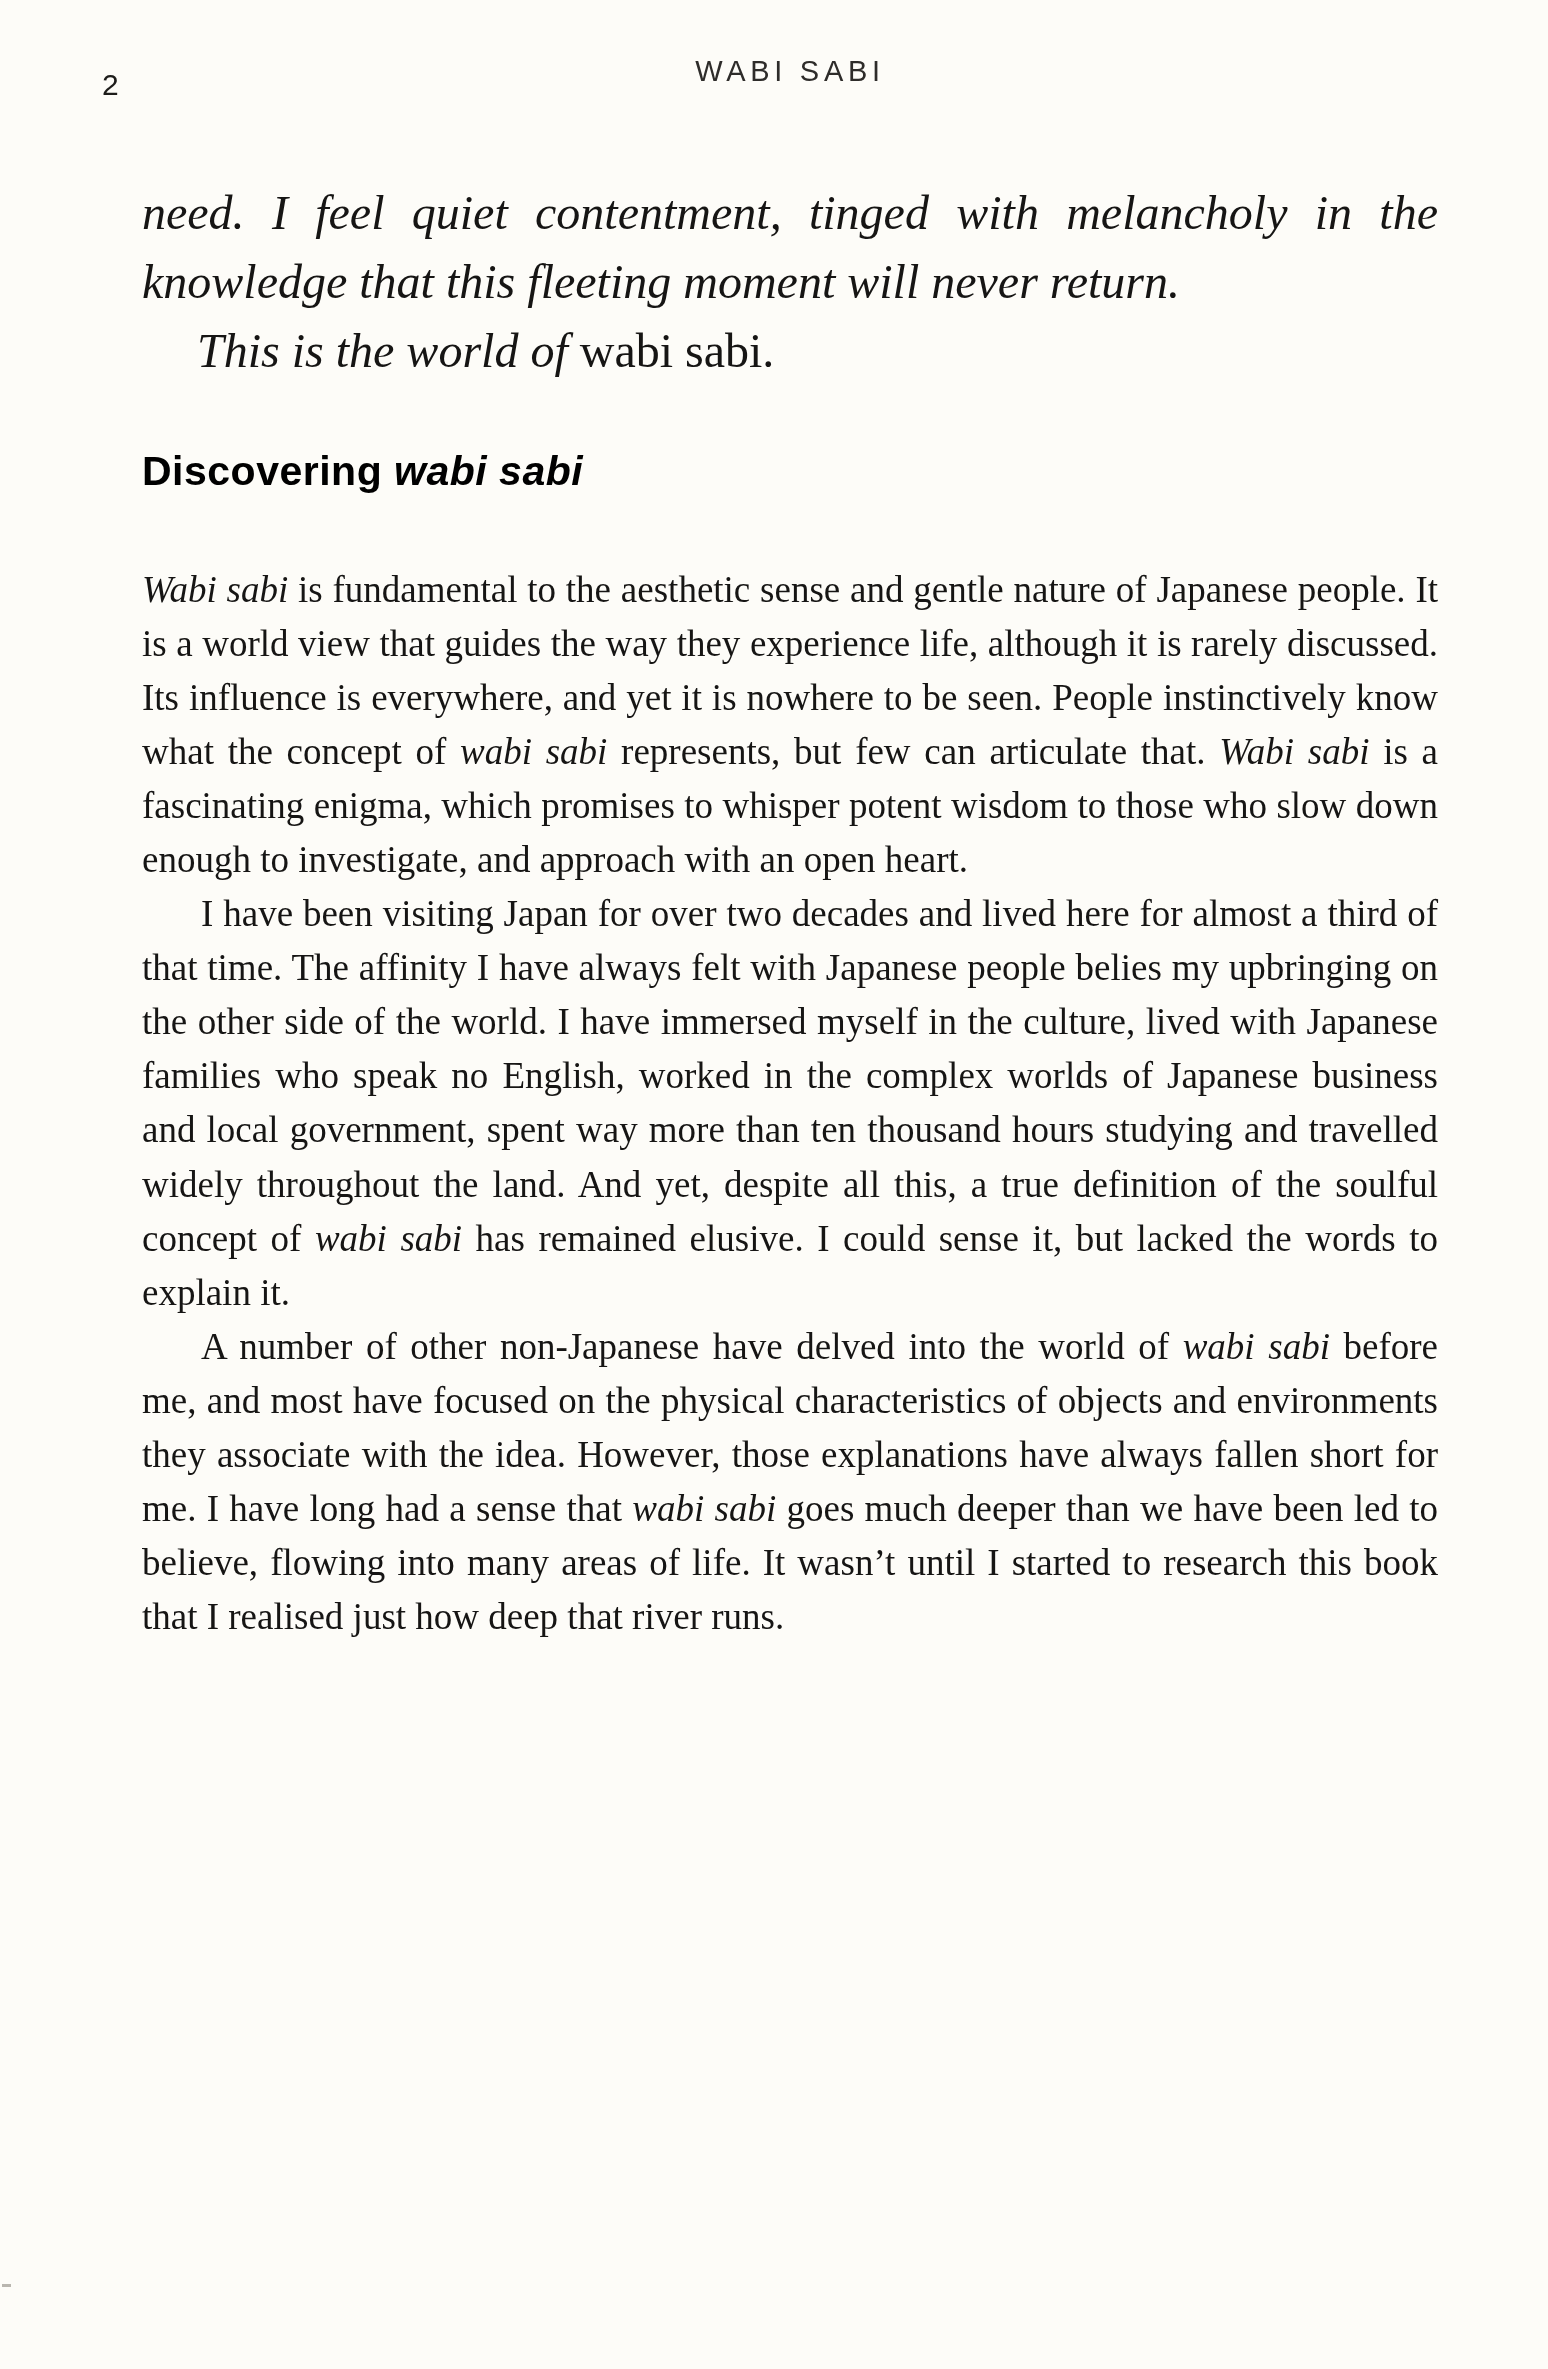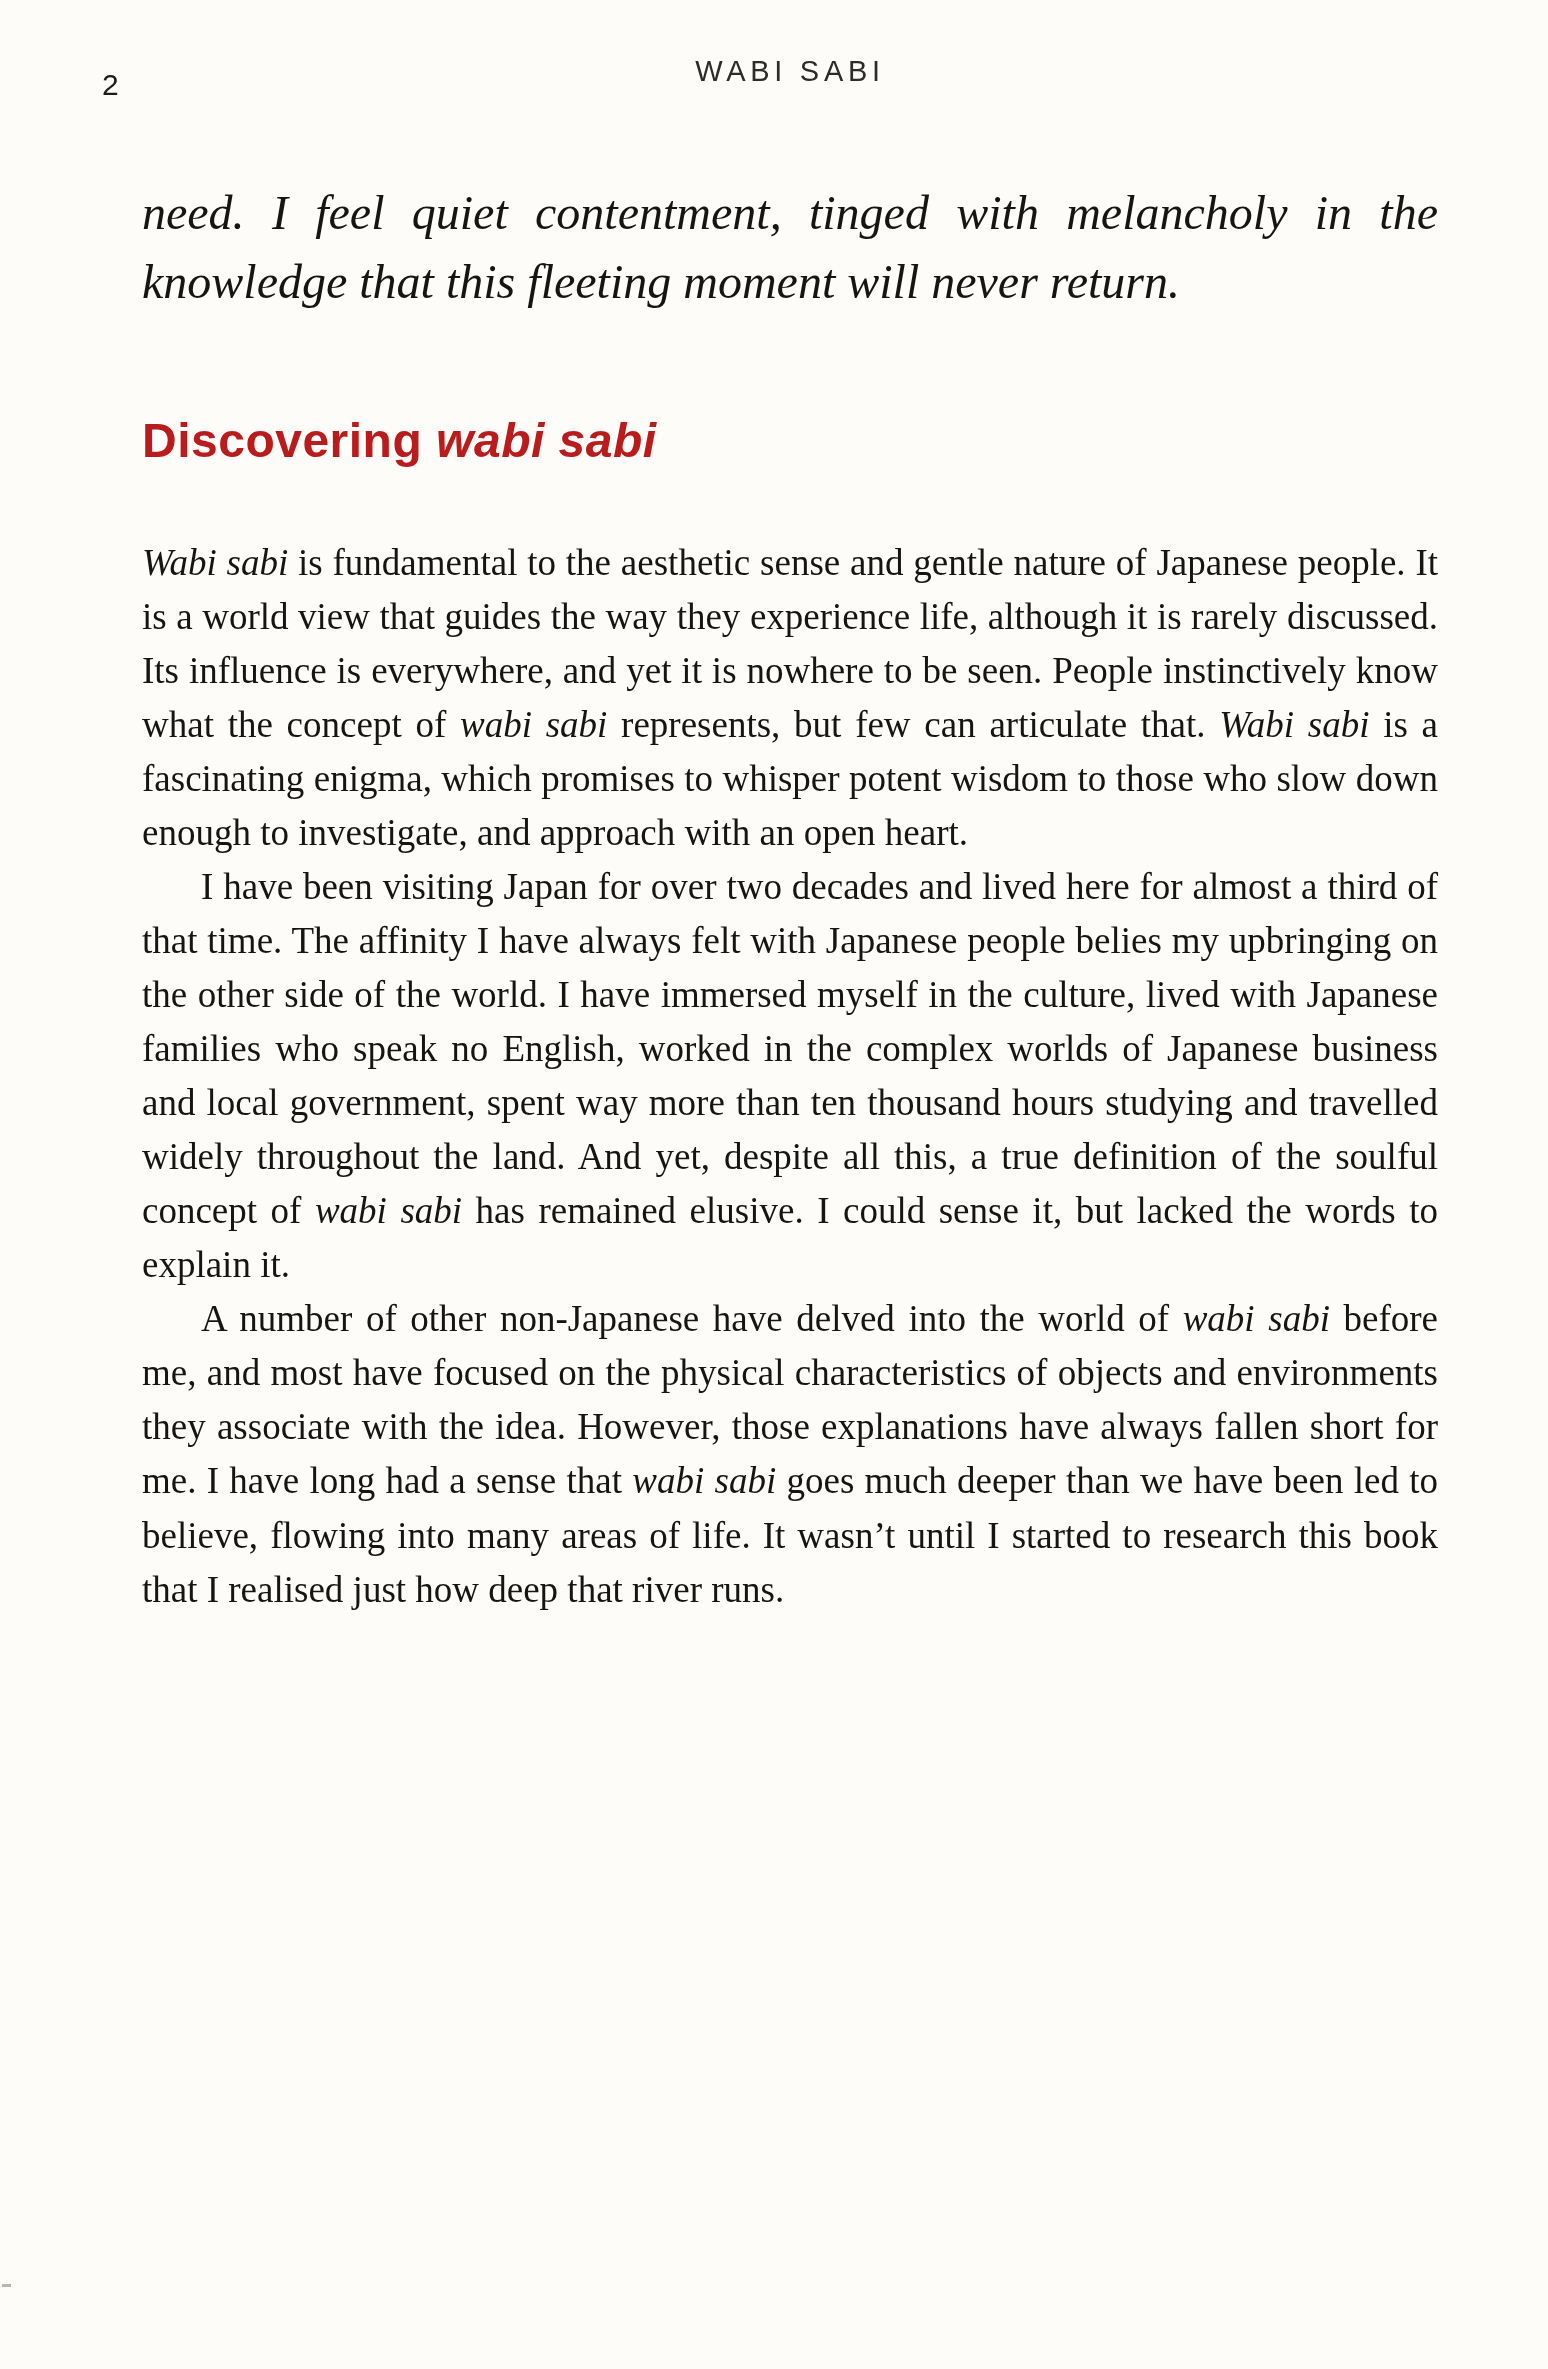--- a/index.html
+++ b/index.html
@@ -48,25 +48,25 @@
   
   .intro-block p {
     margin: 0;
     font-size: 48px;
     line-height: 1.44;
     text-align: justify;
   }
   .intro-block .indent { text-indent: 55px; }
   
   .section-heading {
-    margin: 97px 0 68px 0;
+    margin: 63px 0 68px 0;
     font-family: "Liberation Sans", sans-serif;
-    font-size: 48px;
+    font-size: 41px;
     font-weight: 700;
-    color: #b91c1c;
+    color: #000000;
     letter-spacing: 0.5px;
   }
   .section-heading .heading-italic {
     font-style: italic;
     font-weight: 700;
   }
   
   .body-block p {
     margin: 0;
     font-size: 37px;
@@ -91,20 +91,21 @@
 
 <div class="page">
 
   <div class="header">
     <div class="page-number">2</div>
     <div class="running-head">WABI SABI</div>
   </div>
 
   <div class="intro-block">
       <p><span class="italic">need. I feel quiet contentment, tinged with melancholy in the knowledge that this fleeting moment will never return.</span></p>
+      <p class="indent"><span class="italic">This is the world of </span><span>wabi sabi.</span></p>
     </div>
 
   <h1 class="section-heading">
     <span>Discovering </span><span class="heading-italic">wabi sabi</span>
   </h1>
 
   <div class="body-block">
       <p><span class="italic">Wabi sabi</span><span> is fundamental to the aesthetic sense and gentle nature of Japanese people. It is a world view that guides the way they experience life, although it is rarely discussed. Its influence is everywhere, and yet it is nowhere to be seen. People instinctively know what the concept of </span><span class="italic">wabi sabi</span><span> represents, but few can articulate that. </span><span class="italic">Wabi sabi</span><span> is a fascinating enigma, which promises to whisper potent wisdom to those who slow down enough to investigate, and approach with an open heart.</span></p>
       <p class="indent"><span>I have been visiting Japan for over two decades and lived here for almost a third of that time. The affinity I have always felt with Japanese people belies my upbringing on the other side of the world. I have immersed myself in the culture, lived with Japanese families who speak no English, worked in the complex worlds of Japanese business and local government, spent way more than ten thousand hours studying and travelled widely throughout the land. And yet, despite all this, a true definition of the soulful concept of </span><span class="italic">wabi sabi</span><span> has remained elusive. I could sense it, but lacked the words to explain it.</span></p>
       <p class="indent"><span>A number of other non-Japanese have delved into the world of </span><span class="italic">wabi sabi</span><span> before me, and most have focused on the physical characteristics of objects and environments they associate with the idea. However, those explanations have always fallen short for me. I have long had a sense that </span><span class="italic">wabi sabi</span><span> goes much deeper than we have been led to believe, flowing into many areas of life. It wasn’t until I started to research this book that I realised just how deep that river runs.</span></p>

